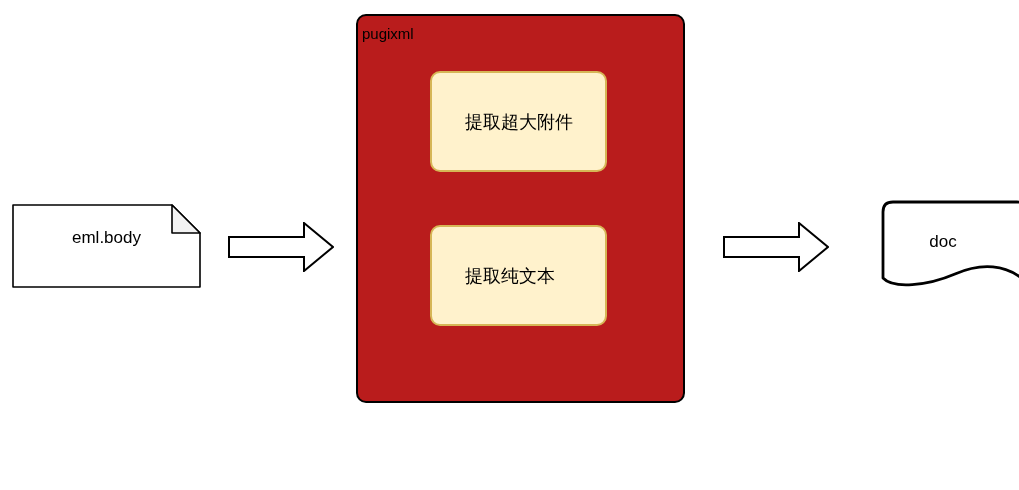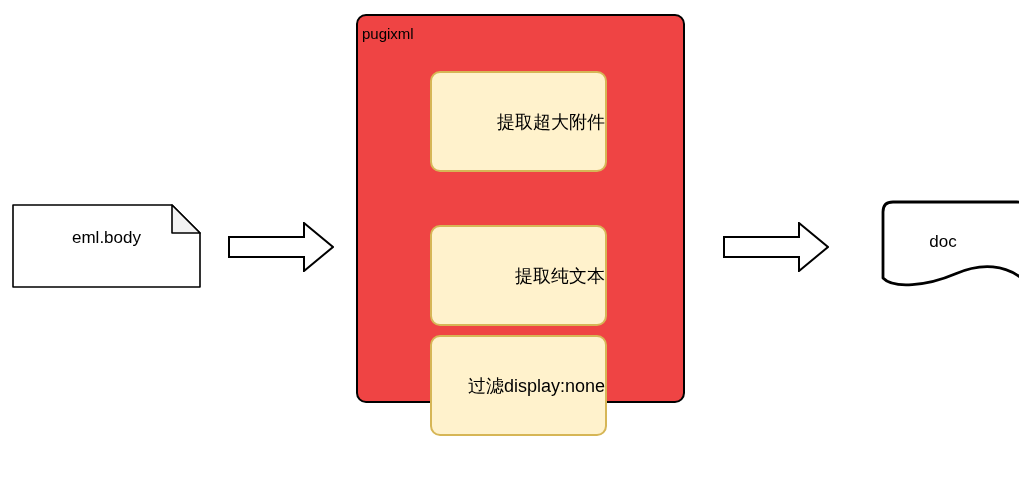--- a/index.html
+++ b/index.html
@@ -31,39 +31,40 @@
   .arrow-left  { left: 228px; top: 222px; }
   .arrow-right { left: 723px; top: 222px; }
   .arrow-shape { fill: #ffffff; stroke: var(--outline); stroke-width: 2; stroke-linejoin: miter; }
 
   
   .container-box {
     left: 356px; top: 14px; width: 329px; height: 389px;
     border: 2.5px solid var(--outline);
     border-radius: 10px;
     box-sizing: border-box;
-    background: #ef4444;
+    background: #b91c1c;
   }
   .container-title {
     position: absolute; left: 4px; top: 9px;
     font-size: 15px; line-height: 18px;
     white-space: nowrap;
   }
 
   
   .step {
     left: 430px; width: 177px; height: 101px;
     background: var(--step-fill);
     border: 2px solid var(--step-border);
     border-radius: 10px;
     box-sizing: border-box;
-    display: flex; align-items: center; justify-content: flex-end;
+    display: flex; align-items: center; justify-content: flex-start;
     font-size: 18px;
     text-align: center;
     white-space: nowrap;
+    padding-left: 33px;
   }
   .step-1 { top: 71px; }
   .step-2 { top: 205px; margin-top: 20px; }
   .step-3 { top: 335px; }
 
   
   .doc-wrap { left: 856px; top: 199px; width: 149px; height: 95px; padding-left: 25px; }
   .doc-wrap svg { display: block; }
   .doc-shape { fill: #ffffff; stroke: var(--outline); stroke-width: 2.8; stroke-linejoin: round; }
   .doc-label {
@@ -94,23 +95,20 @@
   <div class="abs container-box">
     <div class="container-title">pugixml</div>
   </div>
 
   <div class="abs step step-1">
     <span>提取超大附件</span>
   </div>
   <div class="abs step step-2">
     <span>提取纯文本</span>
   </div>
-  <div class="abs step step-3">
-    <span>过滤display:none</span>
-  </div>
 
   <div class="abs arrow-wrap arrow-right">
     <svg width="106" height="50" viewBox="0 0 106 50">
       <path class="arrow-shape" d="M1,15 H76 V1 L105,25 L76,49 V35 H1 Z"></path>
     </svg>
   </div>
 
   <div class="abs doc-wrap">
     <svg width="149" height="95" viewBox="0 0 149 95">
       <path class="doc-shape" d="M2,13 Q2,3 12,3 L136,3 Q146,3 146,13 L146,84

